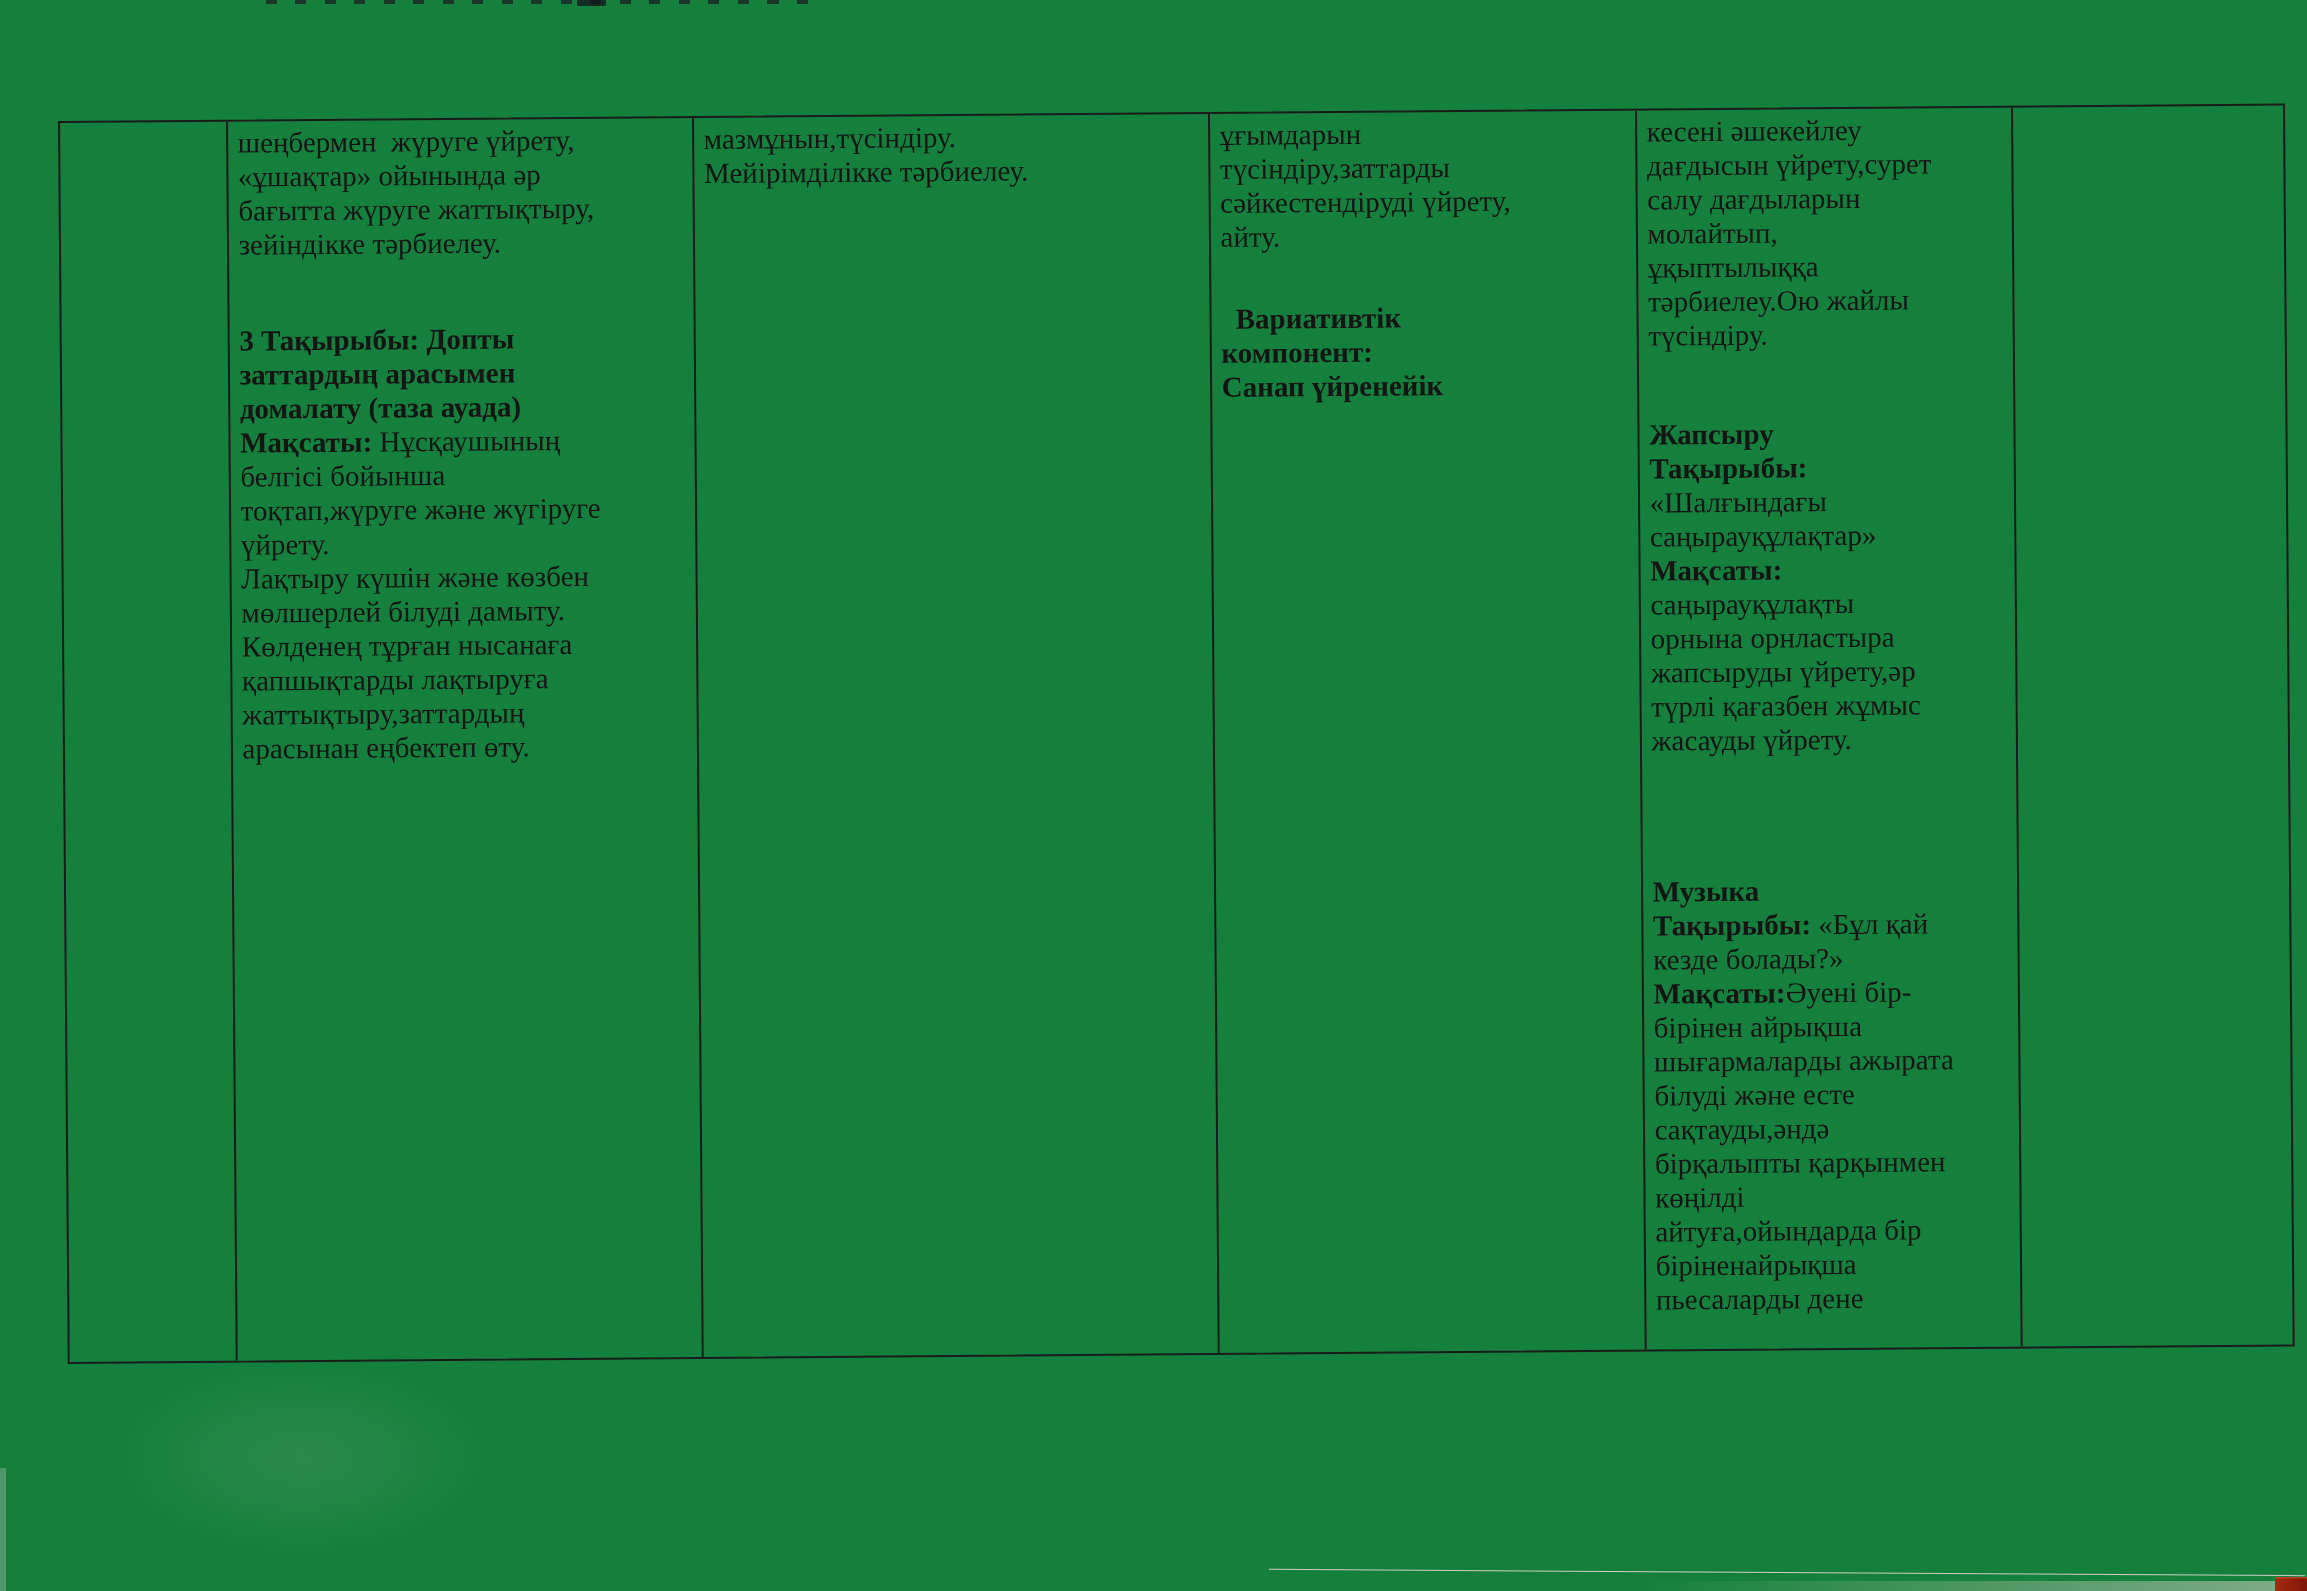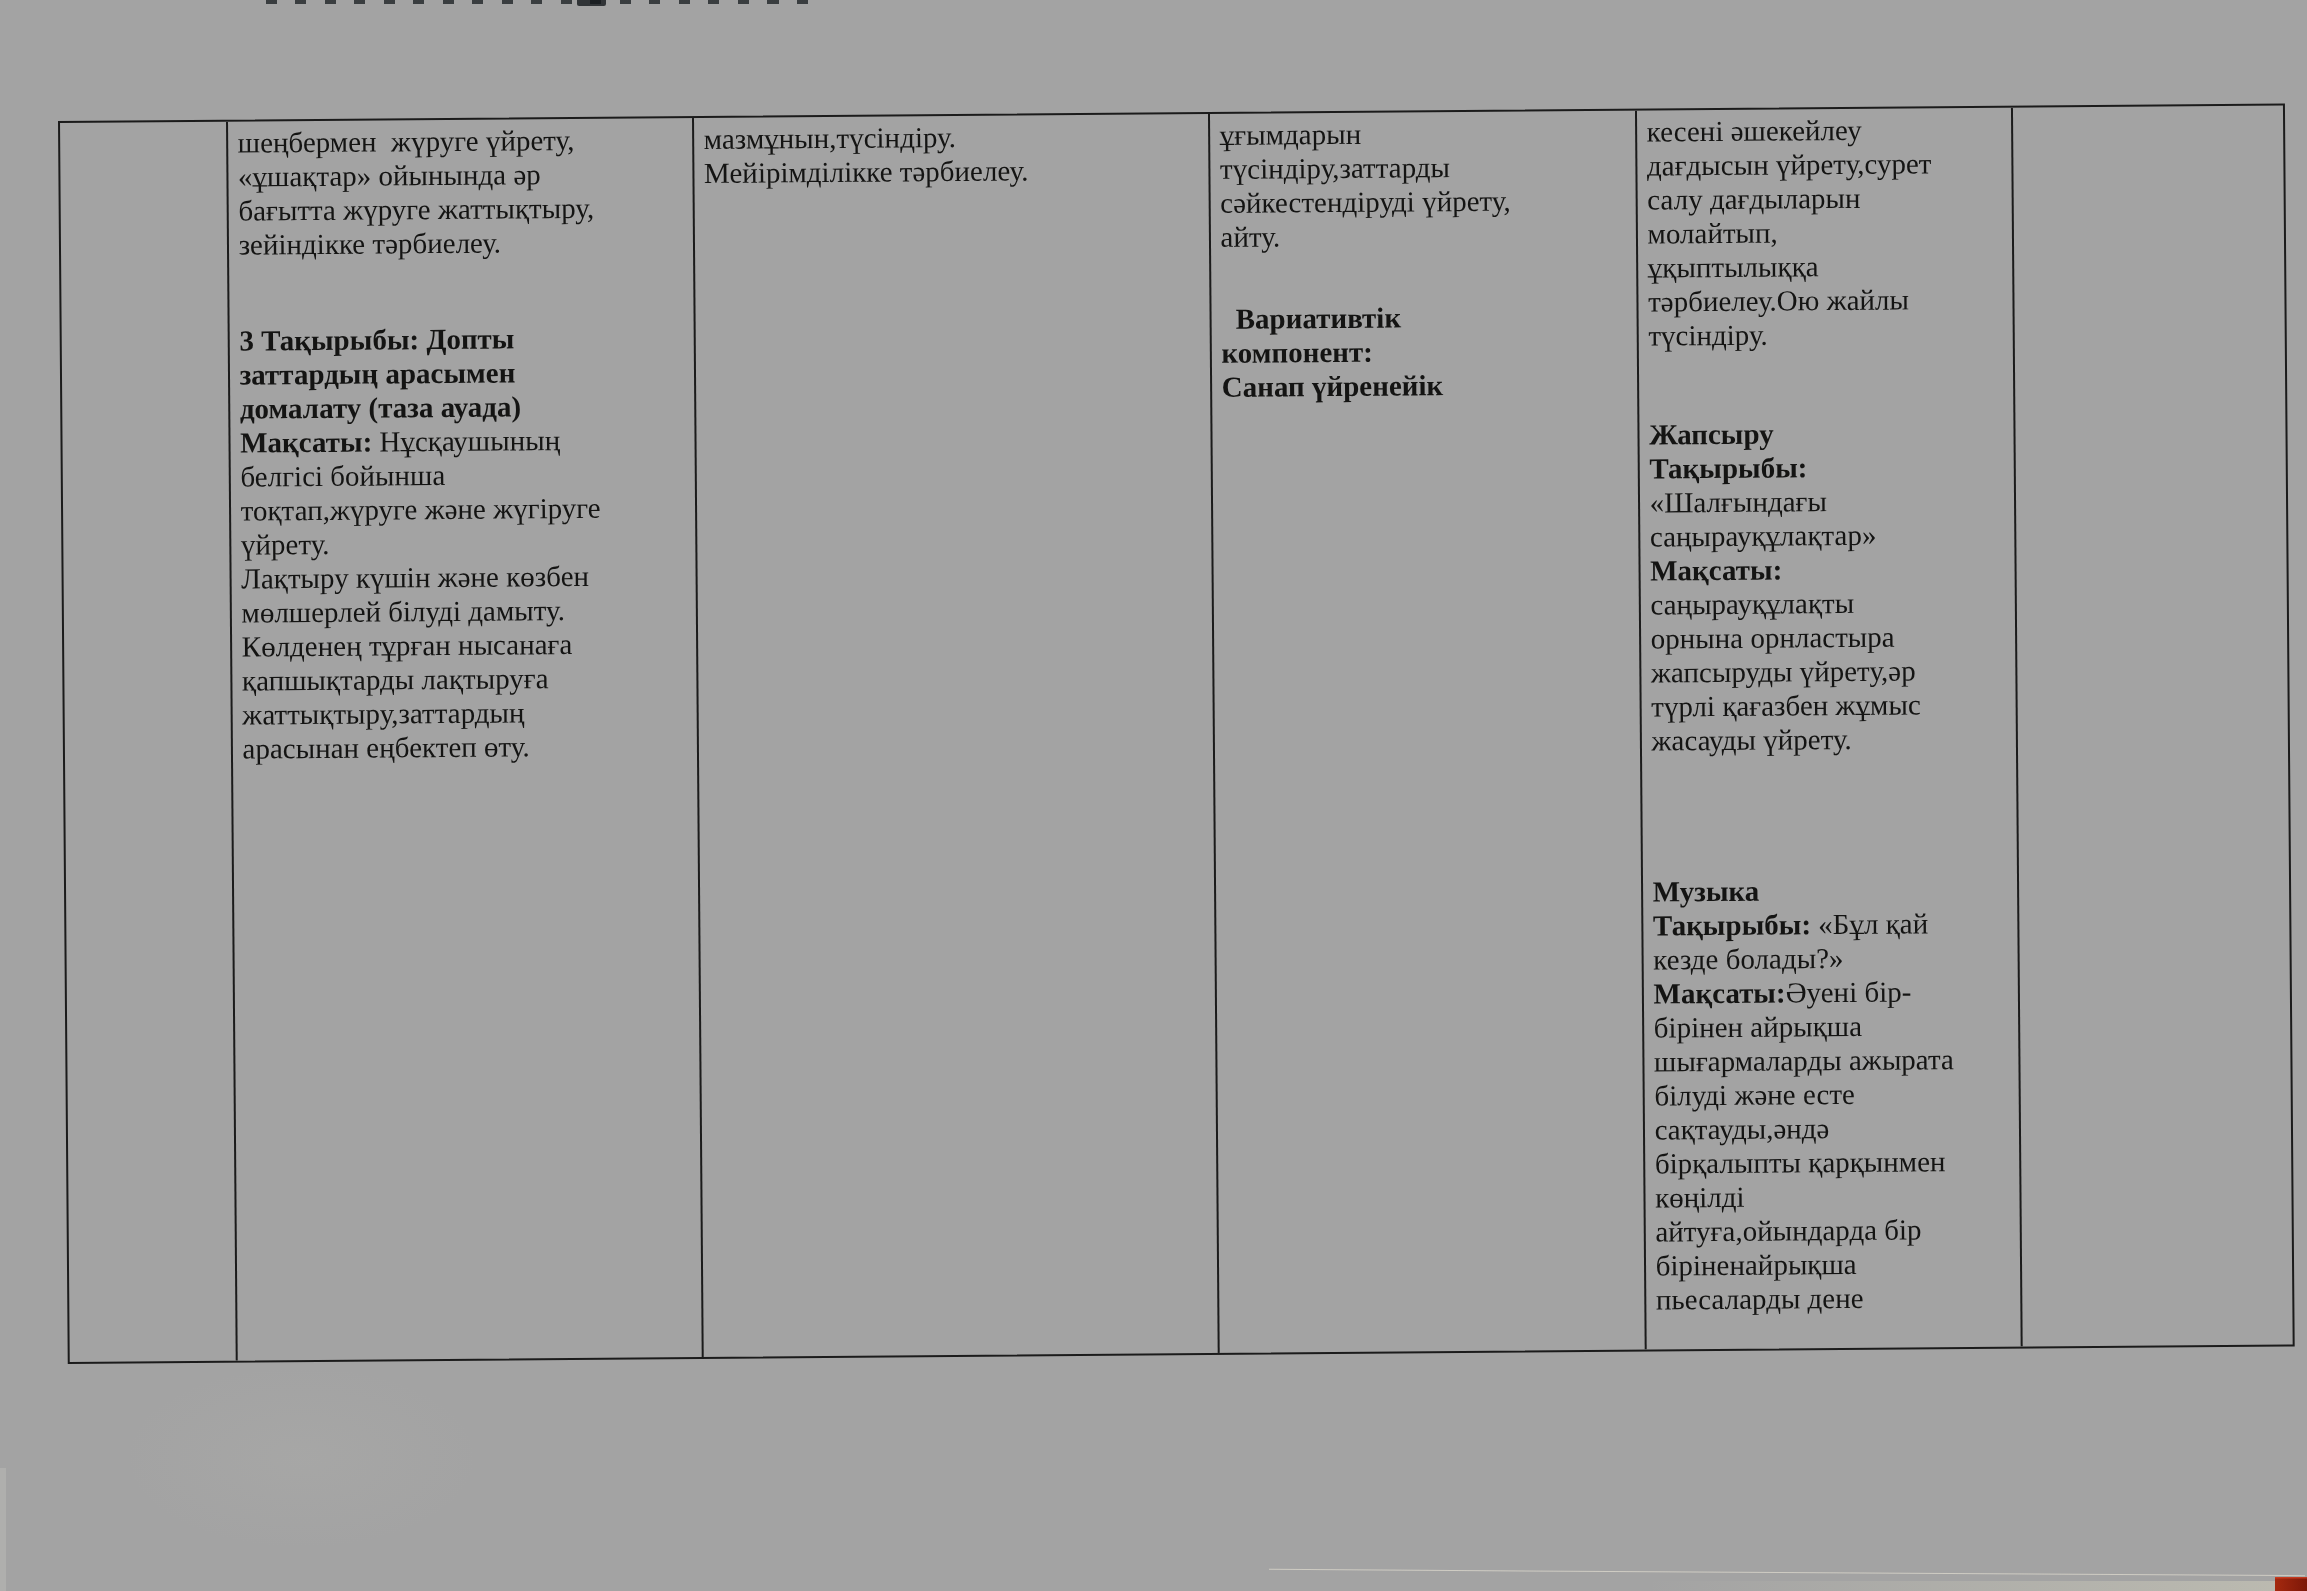--- a/index.html
+++ b/index.html
@@ -1,20 +1,20 @@
 <!DOCTYPE html>
 <html style="font-size:11px"><head>
 <meta charset="utf-8">
 <style>
   html,body { margin:0; padding:0; }
   body { background:#e8e8e6; }
   .page {
     position:relative;
     width:2307px; height:1591px;
-    background:#a3a3a3;
+    background:#15803d;
     overflow:hidden;
     font-family:"Liberation Serif", serif;
   }
   
   .table {
     position:absolute;
     left:58px; top:121px;
     width:2227px; height:1243px;
     border:2.7px solid #1b1b1b;
     box-sizing:border-box;

